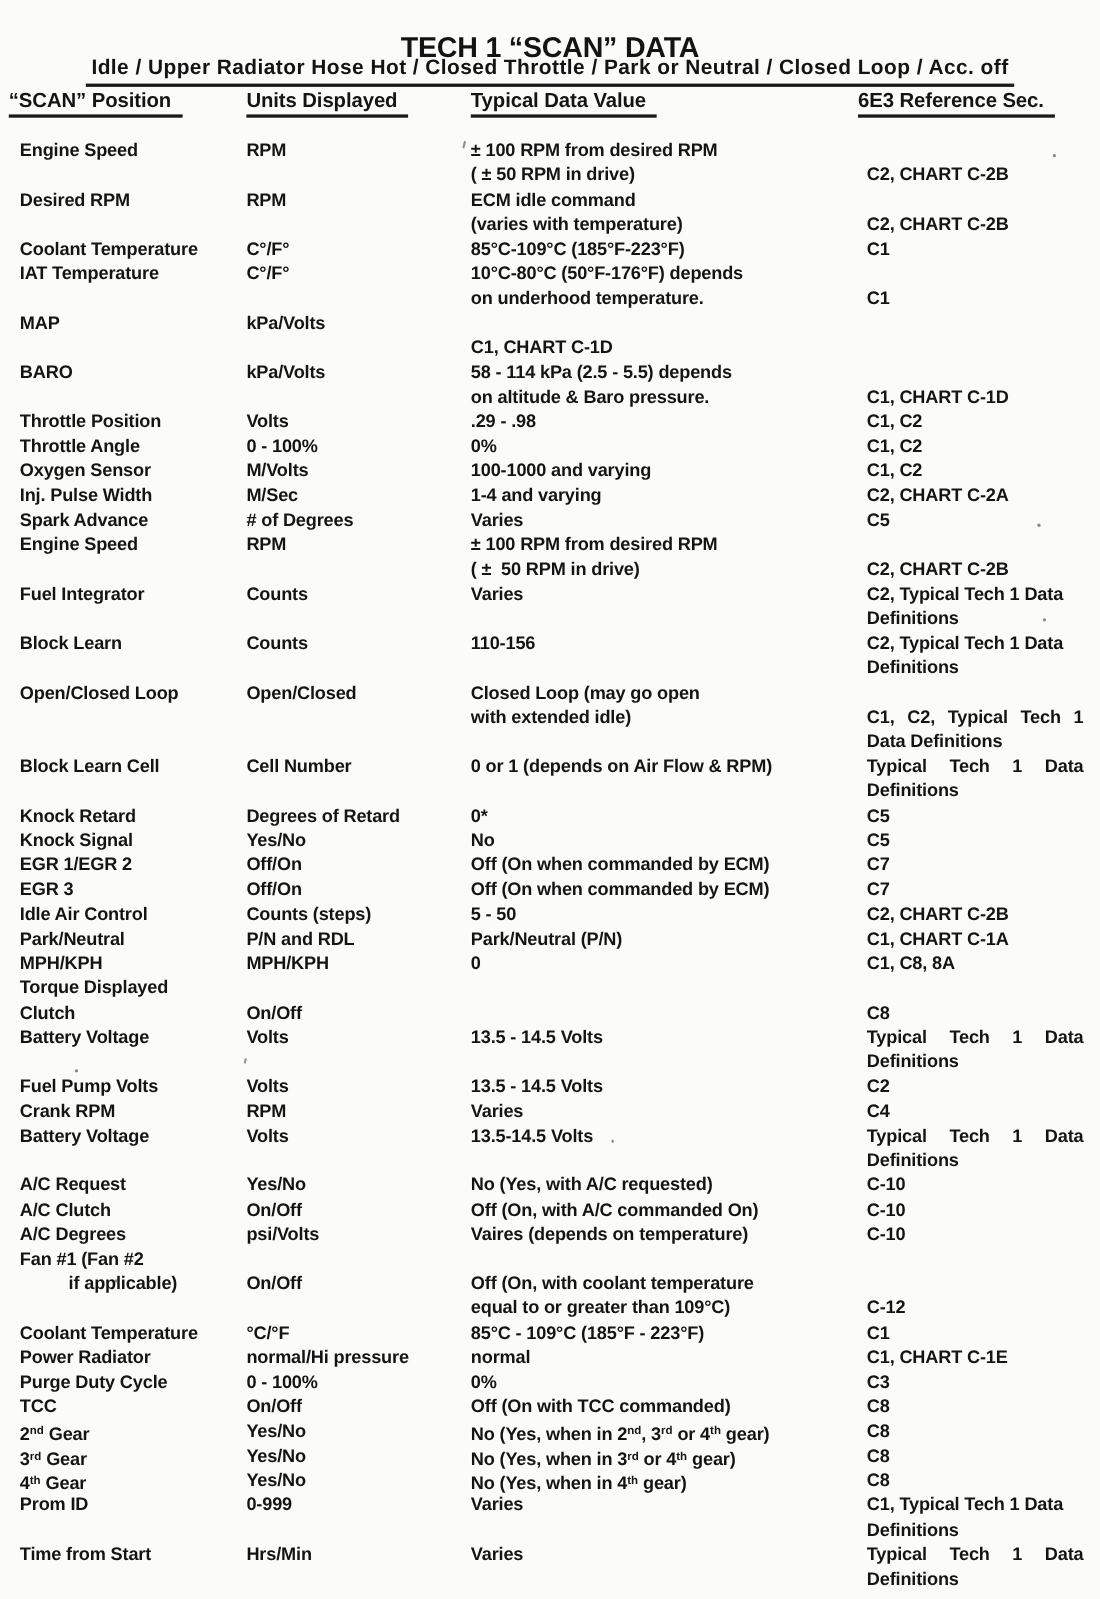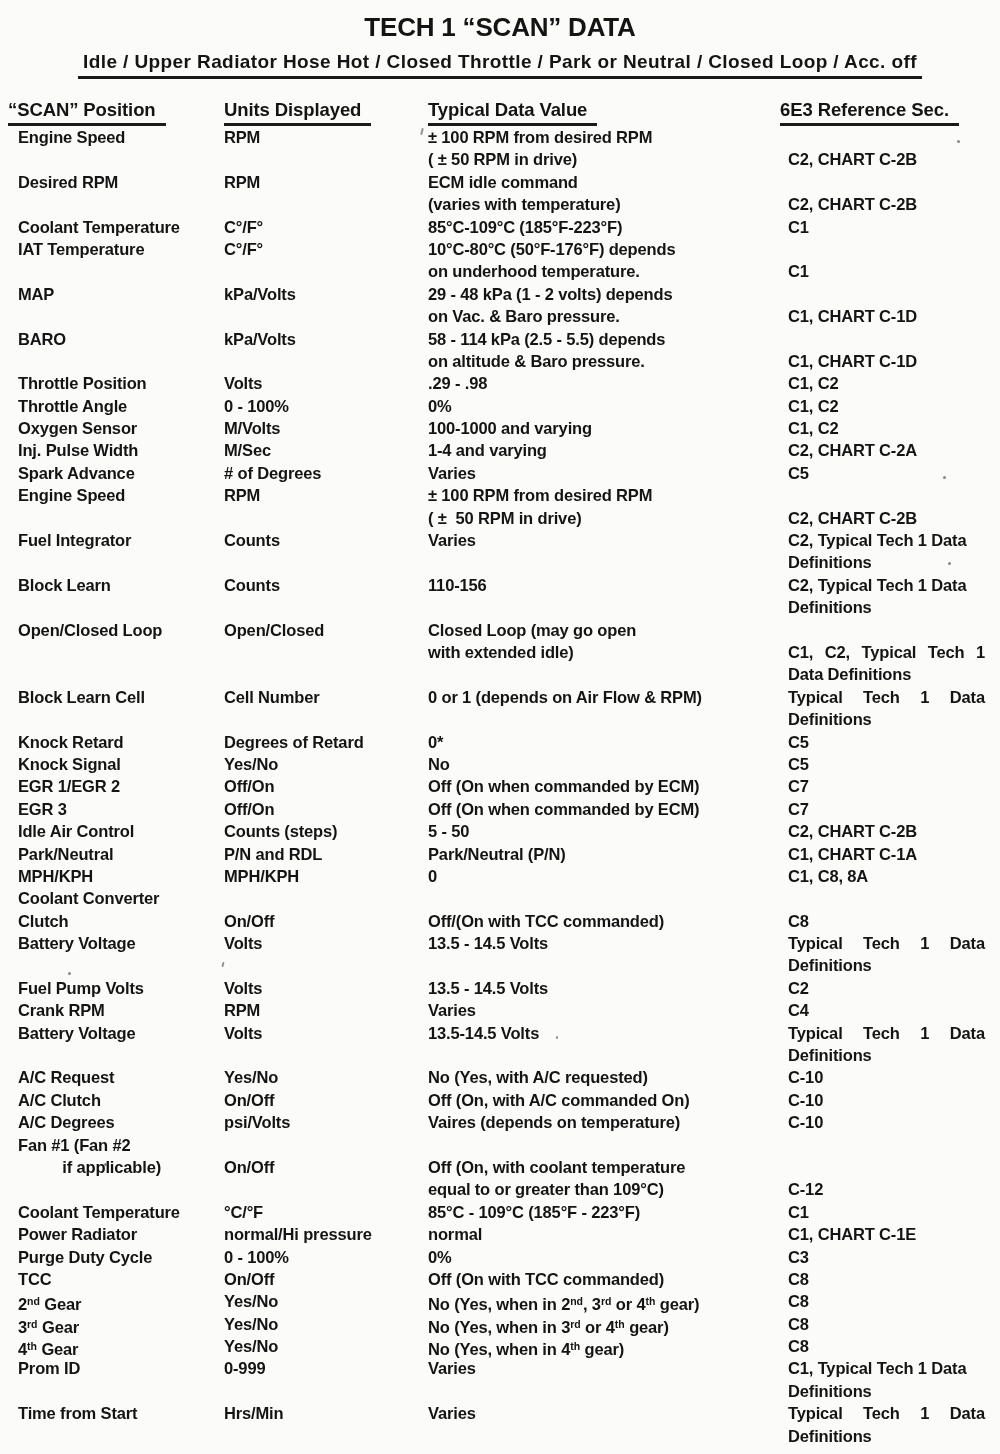--- a/index.html
+++ b/index.html
@@ -7,35 +7,35 @@
     width:1000px;height:1454px;
     background:#fbfbf9;
     font-family:"Liberation Sans","DejaVu Sans",sans-serif;
     color:#141414;
     overflow:hidden;
   }
   .page{position:relative;width:1000px;height:1454px;}
 
   
   .title{
-    position:absolute;top:12px;left:0;width:100%;
+    position:absolute;top:28px;left:0;width:100%;
     margin:0;text-align:center;
     font-size:26px;font-weight:700;letter-spacing:-0.2px;
   }
   .subtitle{
     position:absolute;top:51px;left:0;width:100%;
     text-align:center;font-size:19px;font-weight:700;letter-spacing:0.4px;text-decoration:underline;
   }
   .subtitle .u{
     display:inline-block;
     border-bottom:3px solid #1a1a1a;
     padding:0 5px 3px 5px;
   }
   .cols{
-    position:absolute;top:99px;left:0;width:1000px;height:26px;
+    position:absolute;top:80px;left:0;width:1000px;height:26px;
     font-size:18.5px;font-weight:700;letter-spacing:-0.1px;
   }
   .col{
     position:absolute;top:0;
     border-bottom:3px solid #1a1a1a;
     padding:0 10px 2px 0;white-space:pre;
   }
   .c1{left:8px;}
   .c2{left:224px;}
   .c3{left:428px;}
@@ -153,24 +153,20 @@
       </div>
       <div class="row">
         <div class="cell col-pos">
           <div class="ln">MAP</div>
           <div class="ln">&nbsp;</div>
         </div>
         <div class="cell col-units">
           <div class="ln">kPa/Volts</div>
           <div class="ln">&nbsp;</div>
         </div>
-        <div class="cell col-value">
-          <div class="ln">29 - 48 kPa (1 - 2 volts) depends</div>
-          <div class="ln">on Vac. &amp; Baro pressure.</div>
-        </div>
         <div class="cell col-ref">
           <div class="ln">&nbsp;</div>
           <div class="ln">C1, CHART C-1D</div>
         </div>
       </div>
       <div class="row">
         <div class="cell col-pos">
           <div class="ln">BARO</div>
           <div class="ln">&nbsp;</div>
         </div>
@@ -444,30 +440,29 @@
         </div>
         <div class="cell col-value">
           <div class="ln">0</div>
         </div>
         <div class="cell col-ref">
           <div class="ln">C1, C8, 8A</div>
         </div>
       </div>
       <div class="row">
         <div class="cell col-pos">
-          <div class="ln">Coolant Converter</div>
+          <div class="ln">Torque Displayed</div>
           <div class="ln">Clutch</div>
         </div>
         <div class="cell col-units">
           <div class="ln">&nbsp;</div>
           <div class="ln">On/Off</div>
         </div>
         <div class="cell col-value">
           <div class="ln">&nbsp;</div>
-          <div class="ln">Off/(On with TCC commanded)</div>
         </div>
         <div class="cell col-ref">
           <div class="ln">&nbsp;</div>
           <div class="ln">C8</div>
         </div>
       </div>
       <div class="row">
         <div class="cell col-pos">
           <div class="ln">Battery Voltage</div>
           <div class="ln">&nbsp;</div>

